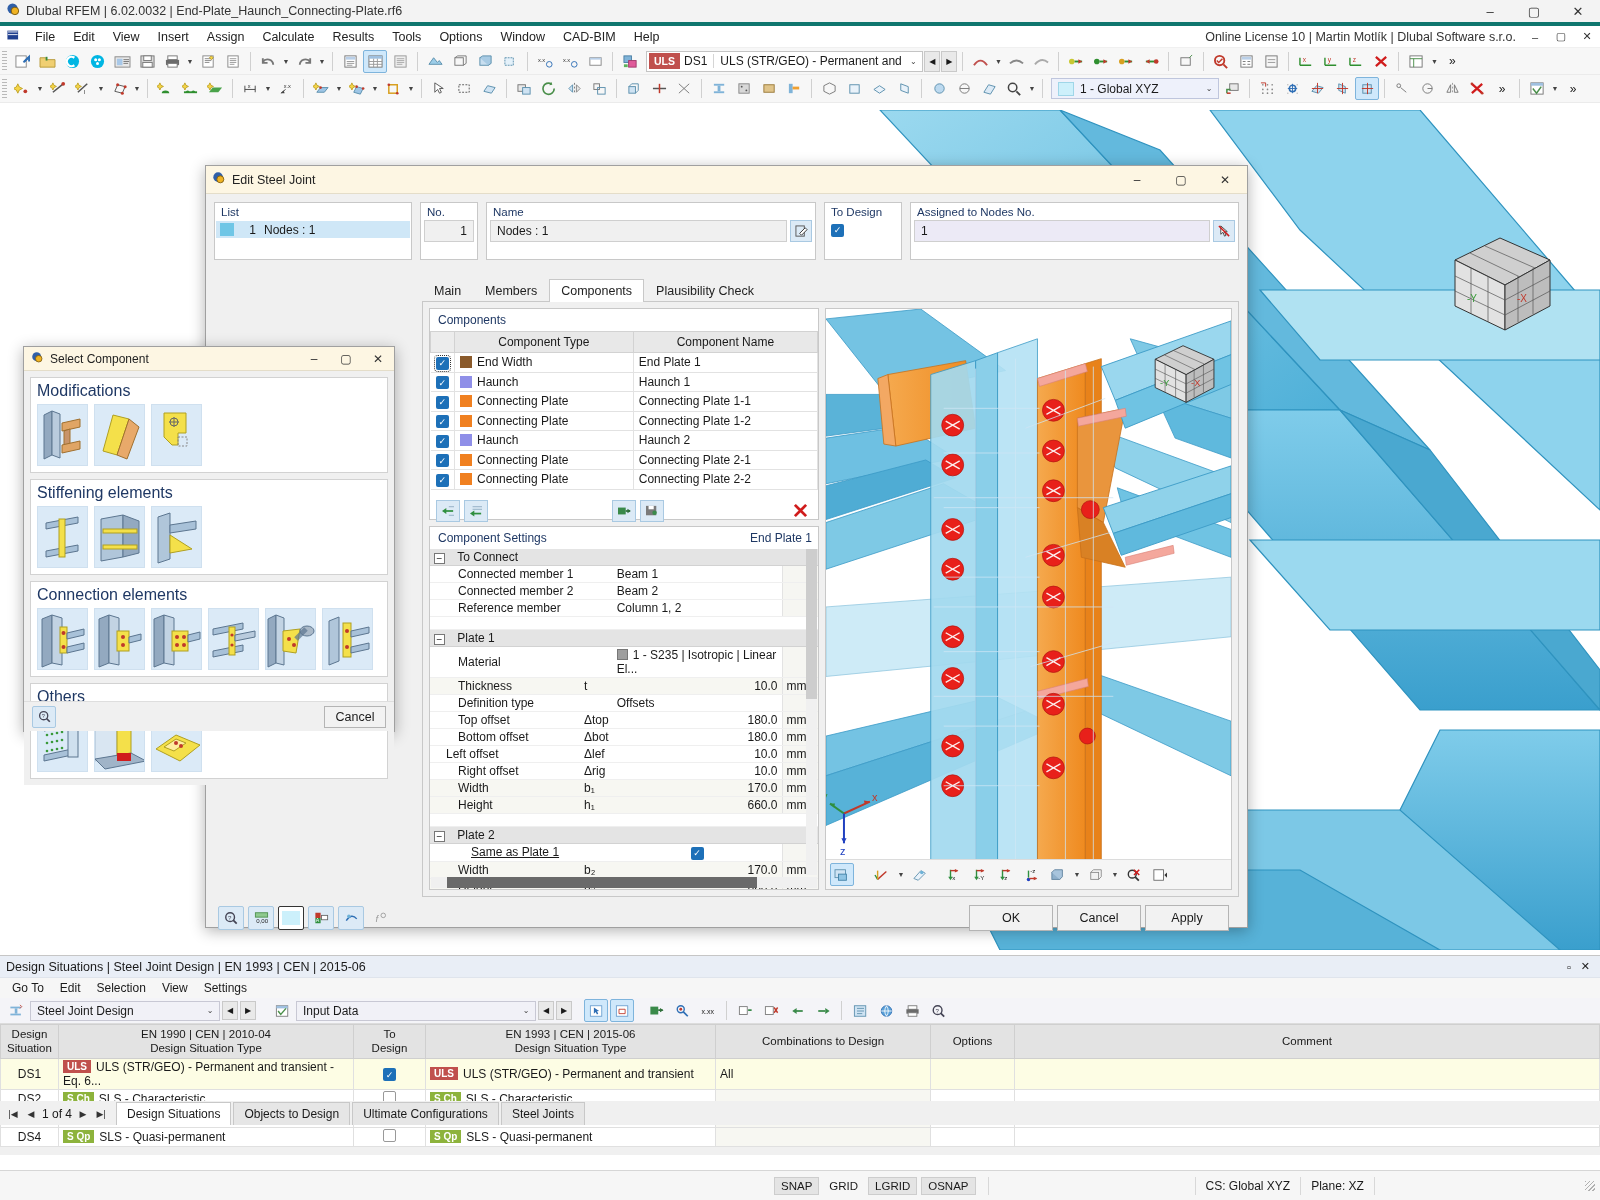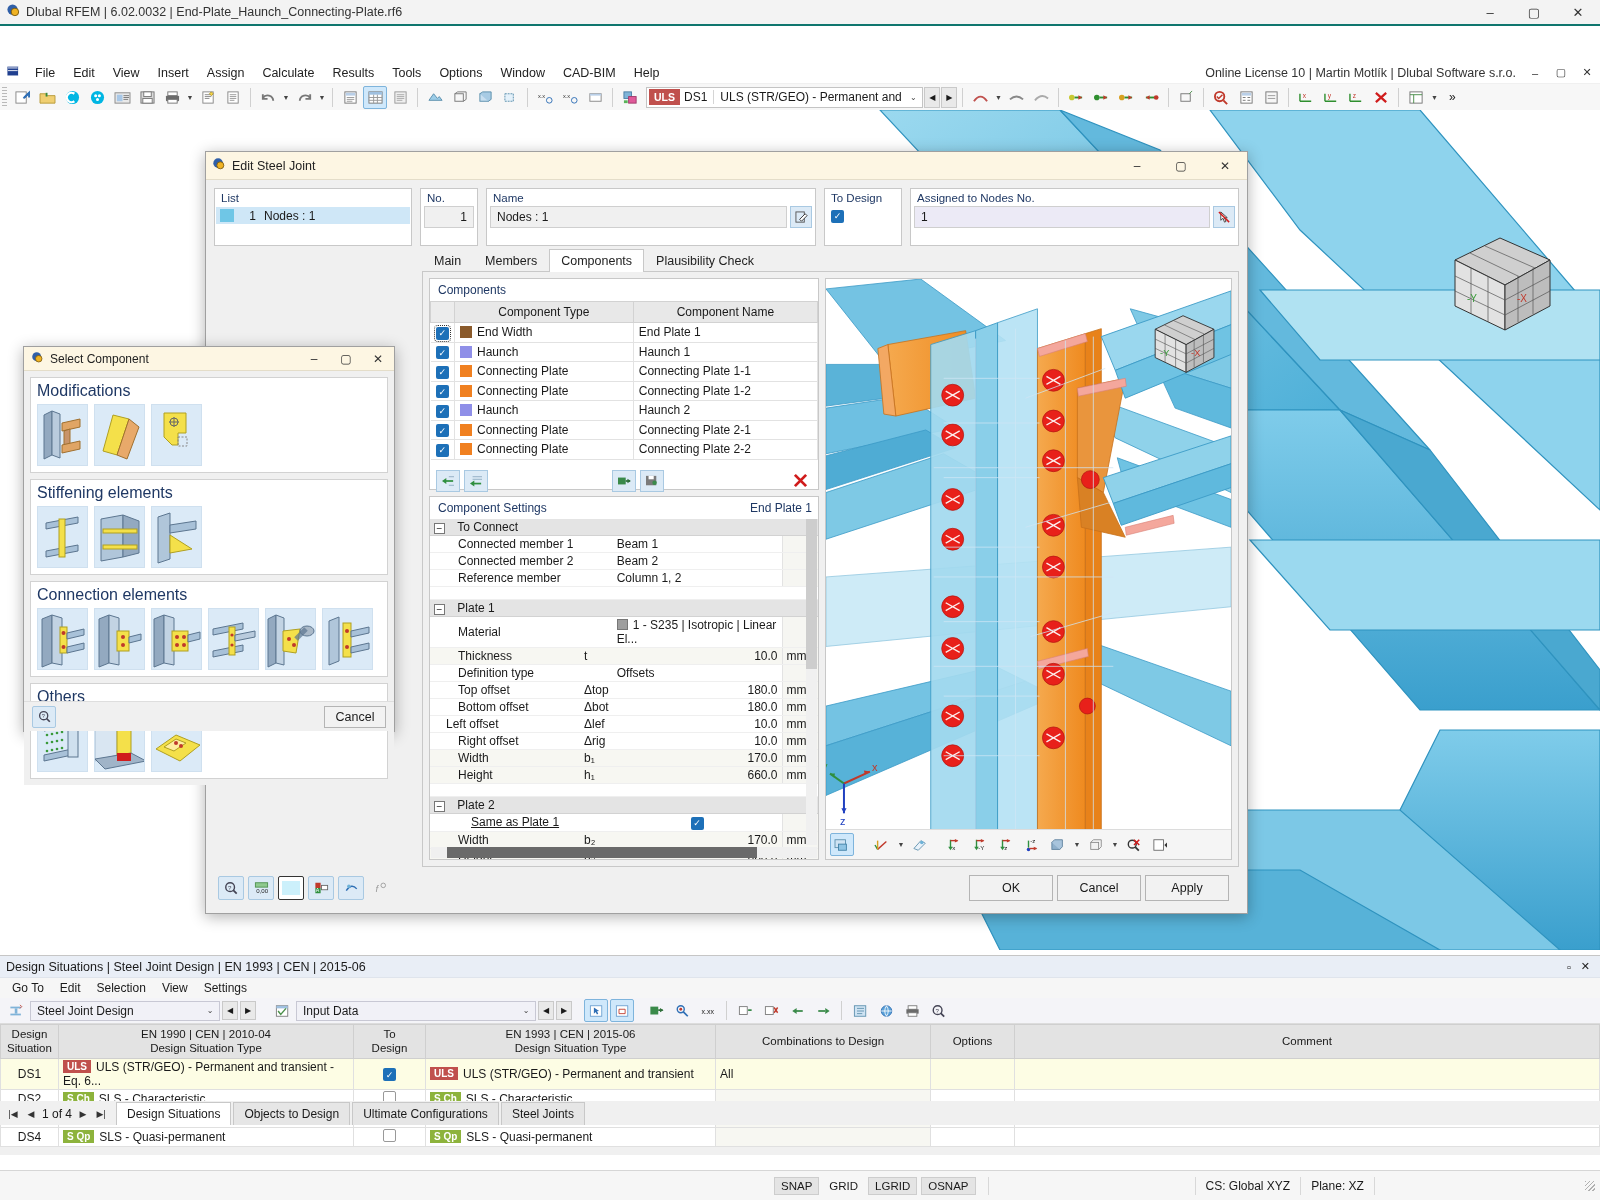--- a/index.html
+++ b/index.html
@@ -7,30 +7,30 @@
   body {
     width:1600px; height:1200px; overflow:hidden;
     font-family:"Liberation Sans", sans-serif;
     font-size:12px; color:#1a1a1a;
     background:#ffffff;
     position:relative;
   }
   
   .titlebar{
     height:26px; background:#f3f3f3; display:flex; align-items:center;
-    border-bottom:2px solid #0f766e;
+    border-bottom:4px solid #0f766e;
   }
   .titlebar .tb-ico{ width:26px; text-align:center; font-size:13px; color:#2f4f8f;}
   .titlebar .tb-title{ font-size:12.5px; color:#333; }
   .titlebar .tb-spacer{ flex:1; }
   .win-btn{ width:44px; height:26px; display:flex; align-items:center; justify-content:center;
     font-size:13px; color:#333; }
   
   .menubar{ height:22px; background:#ffffff; display:flex; align-items:center; padding-left:4px;
-    border-bottom:1px solid #f0f0f0;margin-top:36px;}
+    border-bottom:1px solid #f0f0f0;}
   .menubar .mlogo{ width:22px; text-align:center;}
   .menubar .mi{ padding:2px 9px; font-size:12.5px; color:#222; cursor:default;}
   .menubar .mspacer{ flex:1;}
   .license{ font-size:12.5px; color:#333; padding-right:6px;}
   .menubar .win-btn{ width:26px; height:22px; font-size:11px;}
   
   .toolbar{ height:27px; background:#f7f7f7; display:flex; align-items:center; gap:1px;
     border-bottom:1px solid #ebebeb; padding-left:2px; overflow:hidden;}
   .toolbar.row2{ height:28px;}
   .tbtn{ width:24px; height:23px; display:flex; align-items:center; justify-content:center;
@@ -66,21 +66,21 @@
   .dlg-title .d-sp{ flex:1;}
   .dlg-title .wbtn{ width:44px;height:28px;display:flex;align-items:center;justify-content:center;font-size:12px;color:#333;}
   .dlg-body{ padding:8px;}
   
   .gb{ border:1px solid #c8c8c8; background:#fff; position:relative;}
   .gb-lab{ font-size:11.5px; color:#1f3864; padding:3px 6px 1px 6px; }
   .fld{ height:22px; background:#f0f0f0; border:1px solid #cfcfcf; display:flex; align-items:center;
     padding:0 6px; font-size:12px;}
   .fld.lilac{ background:#eceaf6;}
   
-  .tabs{ display:flex; align-items:flex-end; height:24px; margin-top:2px; border-bottom:1px solid #c8c8c8;}
+  .tabs{ display:flex; align-items:flex-end; height:24px; margin-top:18px; border-bottom:1px solid #c8c8c8;}
   .tab{ padding:4px 11px 4px 11px; font-size:12.5px; color:#222; border:1px solid transparent;
     border-bottom:none; position:relative; top:1px;}
   .tab.active{ background:#ffffff; border-color:#c8c8c8; }
   .panel{ background:#f0f0f0; border:1px solid #c8c8c8; border-top:none;}
   
   .sect-lab{ font-size:12px; color:#1f3864; padding:4px 6px 4px 8px;}
   .ctbl{ width:100%; border-collapse:collapse; font-size:12px; background:#fff;}
   .ctbl th{ background:#e8e8e8; border:1px solid #d2d2d2; font-weight:normal; font-size:12px;
     padding:3px 4px;}
   .ctbl td{ border-bottom:1px solid #e2e2e2; border-right:1px solid #e2e2e2; padding:2px 5px; height:16px;}
@@ -820,21 +820,21 @@
         <path d="M95,46 L50,70 M95,61 L50,85"></path>
         <path d="M16,38 L16,84 M33,46 L33,92"></path>
         <path d="M78,38 L78,84 M63,46 L63,92"></path>
       </g>
       <text x="12" y="72" font-size="10" fill="#3a9b3a" font-family="Liberation Sans, sans-serif">-Y</text>
       <text x="62" y="72" font-size="10" fill="#c0392b" font-family="Liberation Sans, sans-serif">-X</text>
     </g>
   </svg>
 </div>
 
-<div class="dialog" style="left:205px; top:151px; width:1043px; height:763px;">
+<div class="dialog" style="left:205px; top:165px; width:1043px; height:763px;">
   <div class="dlg-title">
     <div class="d-ico">
       <svg width="14" height="14" viewBox="0 0 16 16">
           <circle cx="7" cy="7" r="5.5" fill="#2f5fa8"></circle>
           <circle cx="9.5" cy="9.5" r="4" fill="#f0b323" stroke="#7a5a10"></circle>
         </svg>
     </div>
     <div class="d-txt">Edit Steel Joint</div>
     <div class="d-sp"></div>
     <div class="wbtn">–</div>

